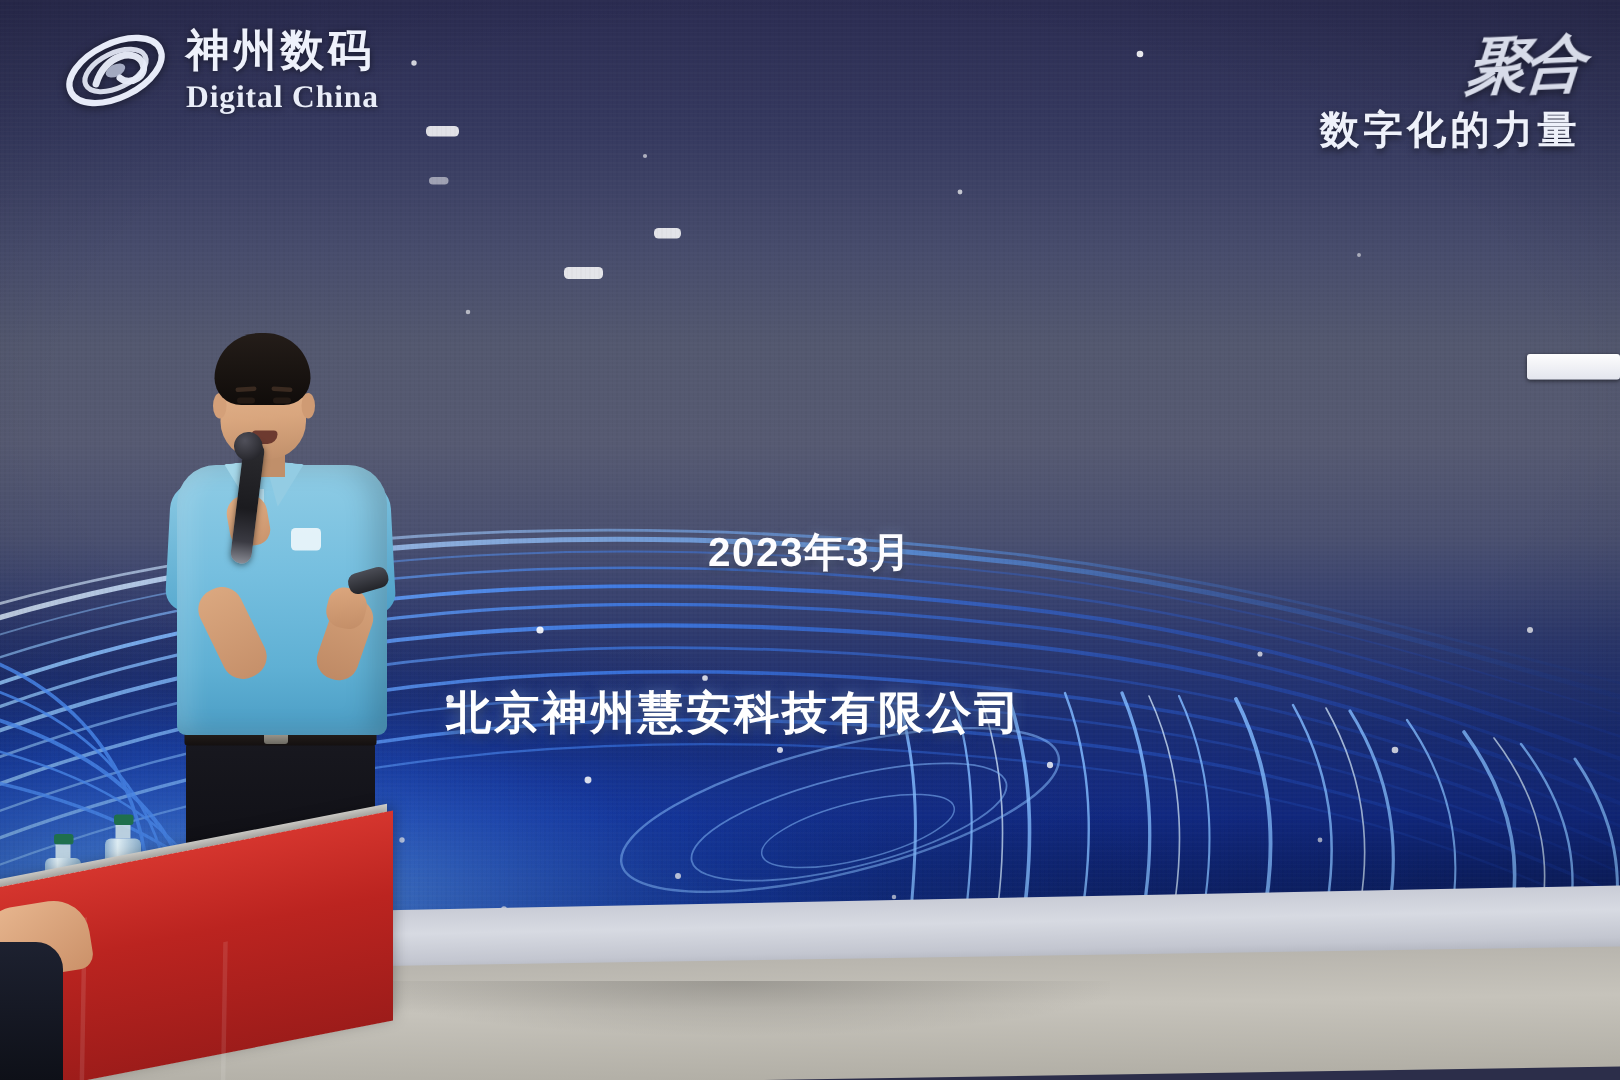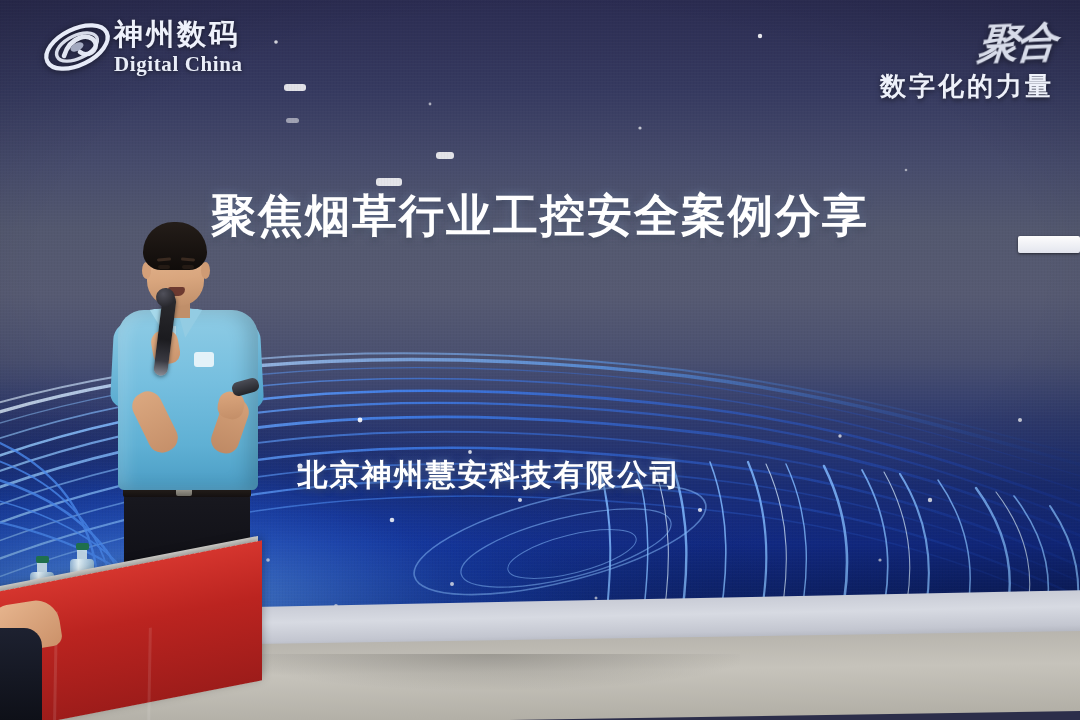--- a/index.html
+++ b/index.html
@@ -60,21 +60,21 @@
     background:linear-gradient(180deg,#b8b5ae 0%,#c6c3bb 40%,#b2afa6 100%);
     transform:skewY(-0.9deg);
     transform-origin:left top;
   }
   .stage-floor-shade{
     position:absolute;left:240px;top:654px;width:500px;height:70px;
     background:radial-gradient(ellipse 70% 70% at 50% 0%, rgba(90,88,84,0.35) 0%, rgba(0,0,0,0) 75%);
   }
 
   
-  .logo-left{position:absolute;left:40px;top:14px;display:flex;align-items:center;}
+  .logo-left{position:absolute;left:40px;top:14px;display:flex;align-items:center;gap:10px;}
   .logo-swirl{width:74px;height:66px;filter:drop-shadow(0 1px 3px rgba(0,0,0,.5));}
   .logo-left-text{display:flex;flex-direction:column;line-height:1;}
   .logo-cn{
     font-size:29px;font-weight:700;color:#eef1fb;letter-spacing:2.5px;
     text-shadow:0 1px 4px rgba(0,0,0,.55);
   }
   .logo-en{
     font-size:21px;font-weight:700;color:#e9edf8;letter-spacing:.6px;margin-top:5px;
     font-family:"Liberation Serif","DejaVu Serif",serif;
     text-shadow:0 1px 4px rgba(0,0,0,.5);
@@ -443,21 +443,21 @@
       <div class="logo-cn">神州数码</div>
       <div class="logo-en">Digital China</div>
     </div>
   </div>
 
   <div class="logo-right">
     <div class="logo-right-cal">聚合</div>
     <div class="logo-right-sub">数字化的力量</div>
   </div>
 
-  <div class="slide-title">聚焦烟草行业工控安全案例分享</div>
+  <div class="slide-date">2023年3月</div>
   <div class="slide-company">北京神州慧安科技有限公司</div>
 
   <div class="stage-edge"></div>
   <div class="stage-floor"></div>
   <div class="stage-floor-shade"></div>
 
   <div class="speaker">
     <div class="sp-pants"></div>
     <div class="sp-leg-gap"></div>
     <div class="sp-belt"></div>

